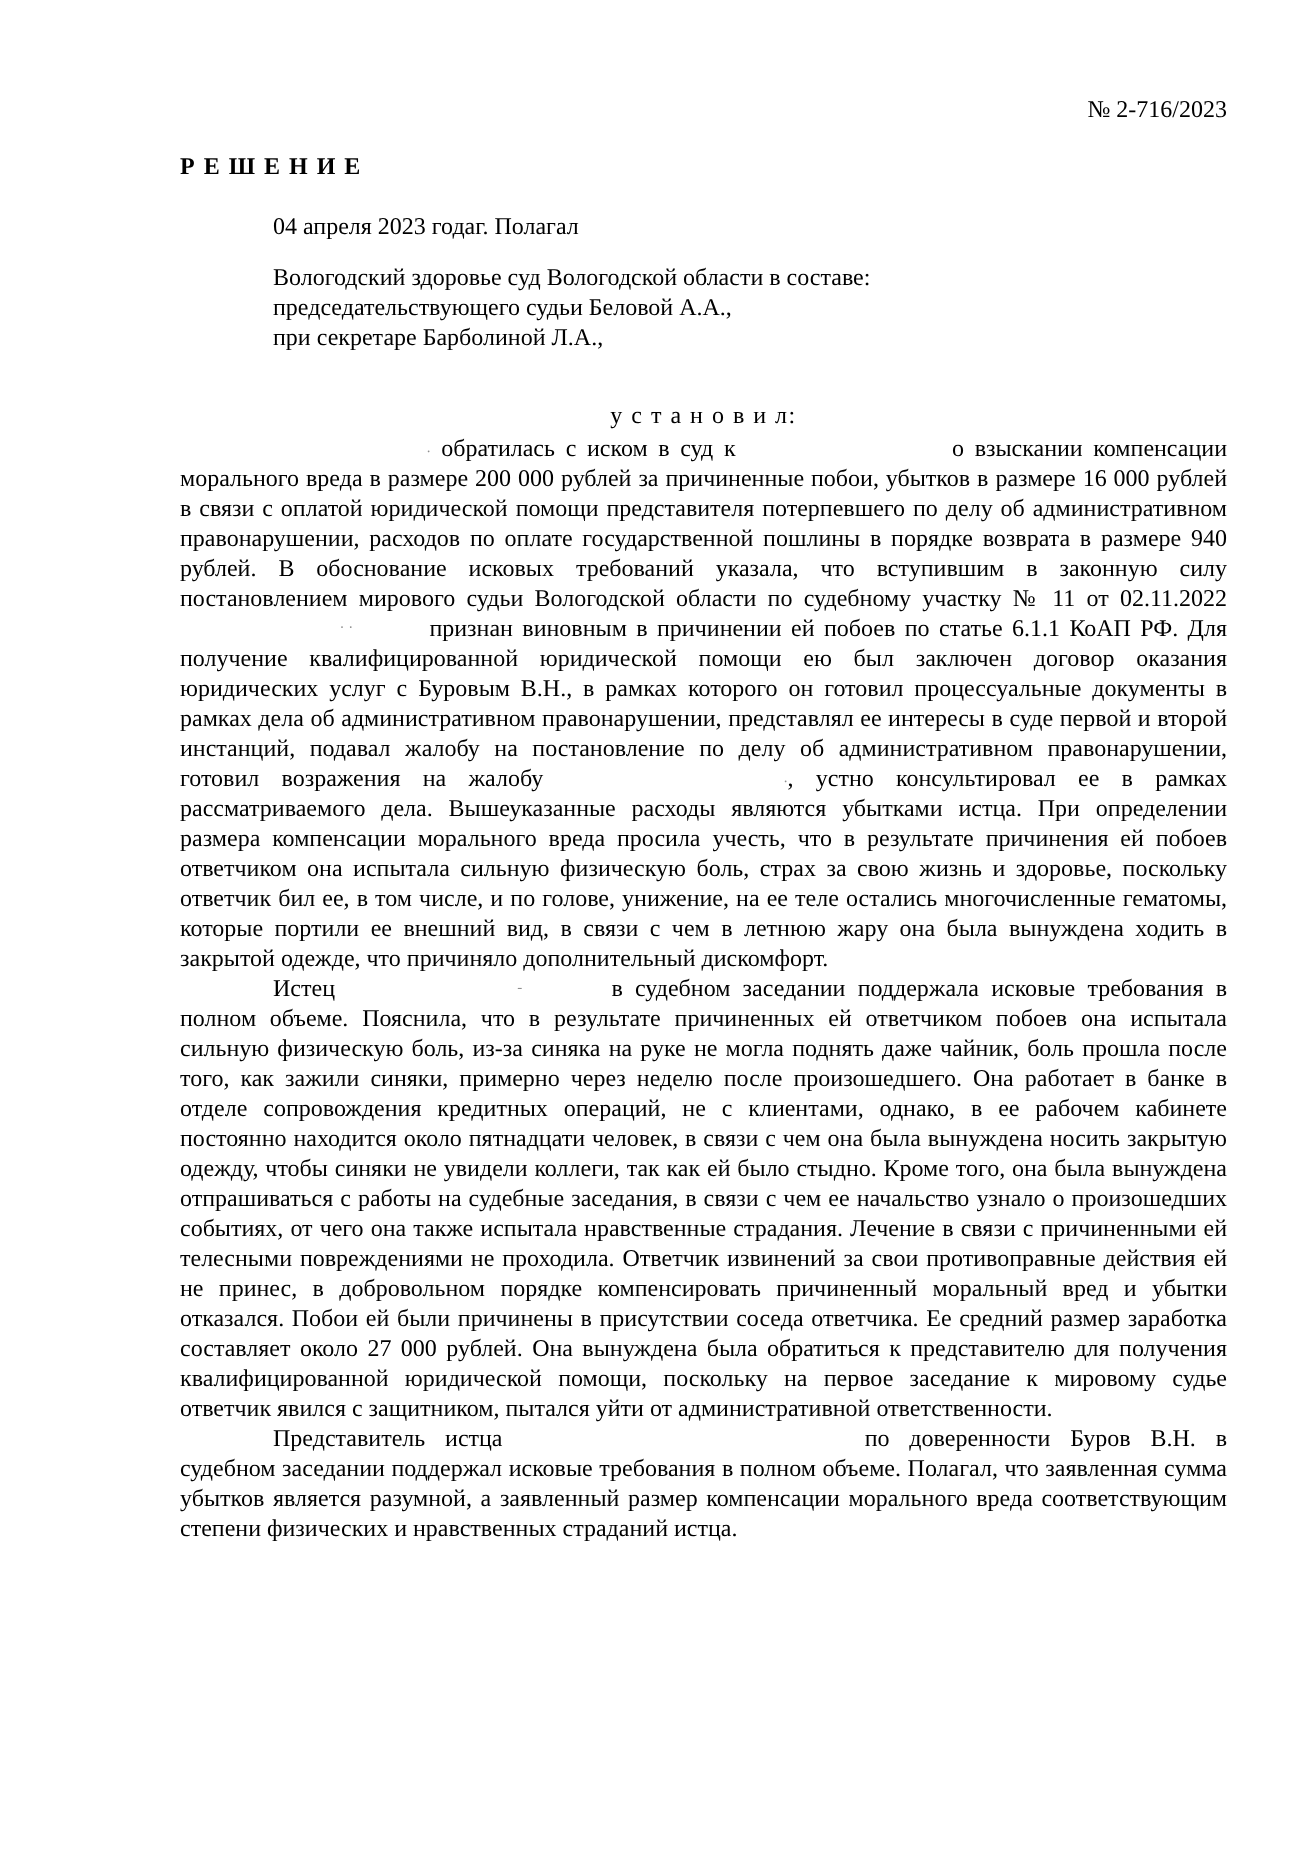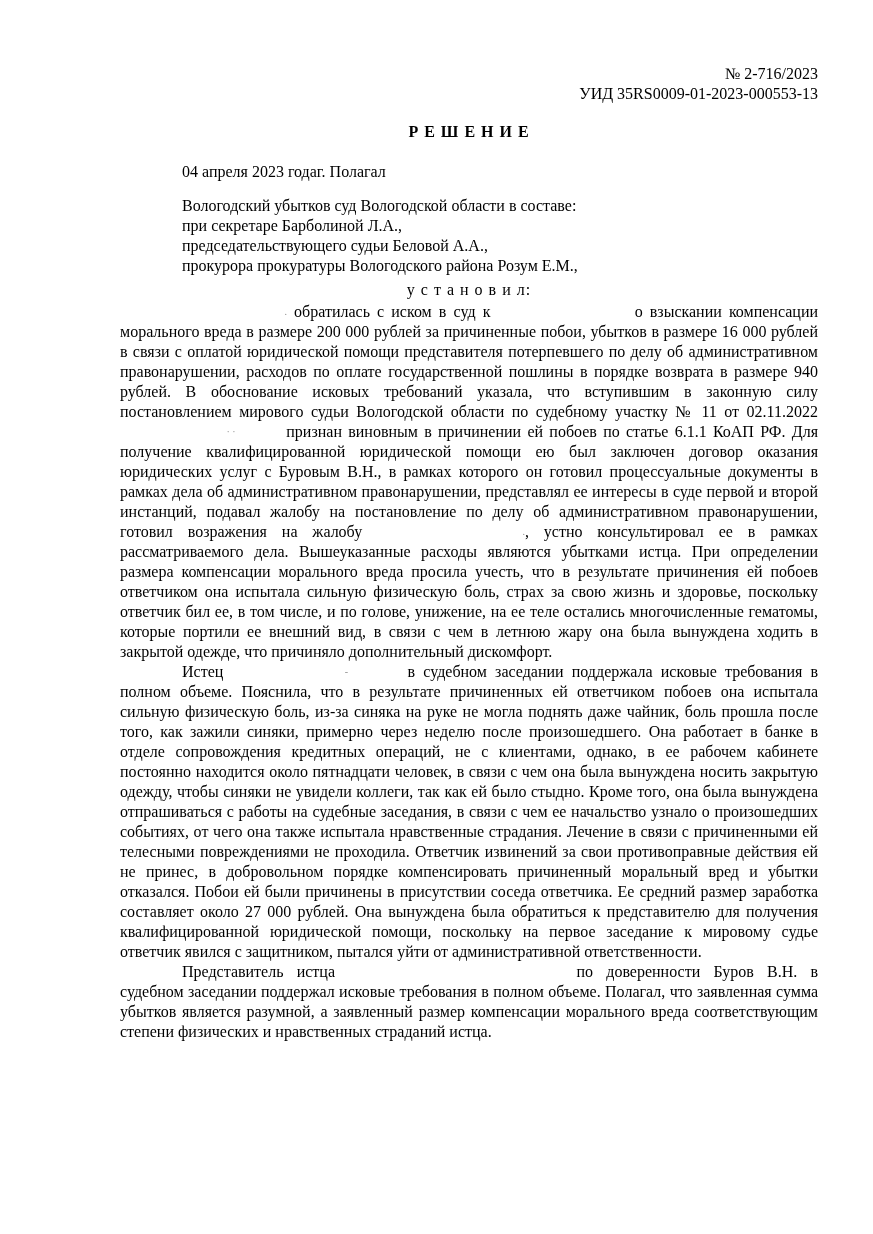--- a/index.html
+++ b/index.html
@@ -10,65 +10,63 @@
     background:#ffffff;
     color:#000;
     font-family:"Liberation Serif","DejaVu Serif",serif;
     font-size:16px;
     line-height:20px;
     padding:64px 55px 0 120px;
     overflow:hidden;
   }
   .doc-header{text-align:right;}
   .doc-header div{white-space:nowrap;}
-  .titles{text-align:center;font-weight:bold;margin-top:18px;}
+  .titles{font-weight:bold;margin-top:18px;}
   .title-line1{letter-spacing:1px;}
   .title-line2{word-spacing:5px;}
   .date-row{display:flex;margin-top:20px;}
   .date-row .date{padding-left:62px;}
   .intro{margin-top:14px;}
   p.para{margin:0;text-align:justify;text-indent:62px;}
-  .ruling-word{text-align:center;margin-top:4px;letter-spacing:1px;margin-bottom:2px;}
+  .ruling-word{text-align:center;margin-top:32px;letter-spacing:1px;margin-bottom:2px;}
   .redact{
     display:inline-block;
     vertical-align:baseline;
     color:#8f8f8f;
     font-size:10px;
     line-height:10px;
     text-align:center;
     overflow:hidden;
     white-space:nowrap;
   }
   .redact.left{text-align:left;}
   .redact.right{text-align:right;}
 </style>
 </head>
 <body>
 
 <div class="page">
 
   <div class="doc-header">
     <div>№ 2-716/2023</div>
-    <div>УИД 35RS0009-01-2023-000553-13</div>
   </div>
 
   <div class="titles">
     <div class="title-line1">Р Е Ш Е Н И Е</div>
   </div>
 
   <div class="date-row">
     <span class="date">04 апреля 2023 года</span>
     <span class="city">г. Полагал</span>
   </div>
 
   <div class="intro">
-      <p class="para">Вологодский убытков суд Вологодской области в составе:</p>
+      <p class="para">Вологодский здоровье суд Вологодской области в составе:</p>
+      <p class="para">председательствующего судьи Беловой А.А.,</p>
       <p class="para">при секретаре Барболиной Л.А.,</p>
-      <p class="para">председательствующего судьи Беловой А.А.,</p>
-      <p class="para">прокурора прокуратуры Вологодского района Розум Е.М.,</p>
     </div>
 
   <div class="ruling-word">у с т а н о в и л:</div>
 
   <div class="body-text">
       <p class="para"><span class="redact right" style="width: 105px;">.</span> обратилась с иском в суд к <span class="redact center" style="width: 130px;"></span> о взыскании компенсации морального вреда в размере 200 000 рублей за причиненные побои, убытков в размере 16 000 рублей в связи с оплатой юридической помощи представителя потерпевшего по делу об административном правонарушении, расходов по оплате государственной пошлины в порядке возврата в размере 940 рублей. В обоснование исковых требований указала, что вступившим в законную силу постановлением мирового судьи Вологодской области по судебному участку № 11 от 02.11.2022 <span class="redact center" style="width: 160px;">· ·</span> признан виновным в причинении ей побоев по статье 6.1.1 КоАП РФ. Для получение квалифицированной юридической помощи ею был заключен договор оказания юридических услуг с Буровым В.Н., в рамках которого он готовил процессуальные документы в рамках дела об административном правонарушении, представлял ее интересы в суде первой и второй инстанций, подавал жалобу на постановление по делу об административном правонарушении, готовил возражения на жалобу <span class="redact right" style="width: 148px;">.</span>, устно консультировал ее в рамках рассматриваемого дела. Вышеуказанные расходы являются убытками истца. При определении размера компенсации морального вреда просила учесть, что в результате причинения ей побоев ответчиком она испытала сильную физическую боль, страх за свою жизнь и здоровье, поскольку ответчик бил ее, в том числе, и по голове, унижение, на ее теле остались многочисленные гематомы, которые портили ее внешний вид, в связи с чем в летнюю жару она была вынуждена ходить в закрытой одежде, что причиняло дополнительный дискомфорт.</p>
       <p class="para">Истец <span class="redact center" style="width: 168px;">-</span> в судебном заседании поддержала исковые требования в полном объеме. Пояснила, что в результате причиненных ей ответчиком побоев она испытала сильную физическую боль, из-за синяка на руке не могла поднять даже чайник, боль прошла после того, как зажили синяки, примерно через неделю после произошедшего. Она работает в банке в отделе сопровождения кредитных операций, не с клиентами, однако, в ее рабочем кабинете постоянно находится около пятнадцати человек, в связи с чем она была вынуждена носить закрытую одежду, чтобы синяки не увидели коллеги, так как ей было стыдно. Кроме того, она была вынуждена отпрашиваться с работы на судебные заседания, в связи с чем ее начальство узнало о произошедших событиях, от чего она также испытала нравственные страдания. Лечение в связи с причиненными ей телесными повреждениями не проходила. Ответчик извинений за свои противоправные действия ей не принес, в добровольном порядке компенсировать причиненный моральный вред и убытки отказался. Побои ей были причинены в присутствии соседа ответчика. Ее средний размер заработка составляет около 27 000 рублей. Она вынуждена была обратиться к представителю для получения квалифицированной юридической помощи, поскольку на первое заседание к мировому судье ответчик явился с защитником, пытался уйти от административной ответственности.</p>
       <p class="para">Представитель истца <span class="redact center" style="width: 215px;"></span> по доверенности Буров В.Н. в судебном заседании поддержал исковые требования в полном объеме. Полагал, что заявленная сумма убытков является разумной, а заявленный размер компенсации морального вреда соответствующим степени физических и нравственных страданий истца.</p>
     </div>
 

